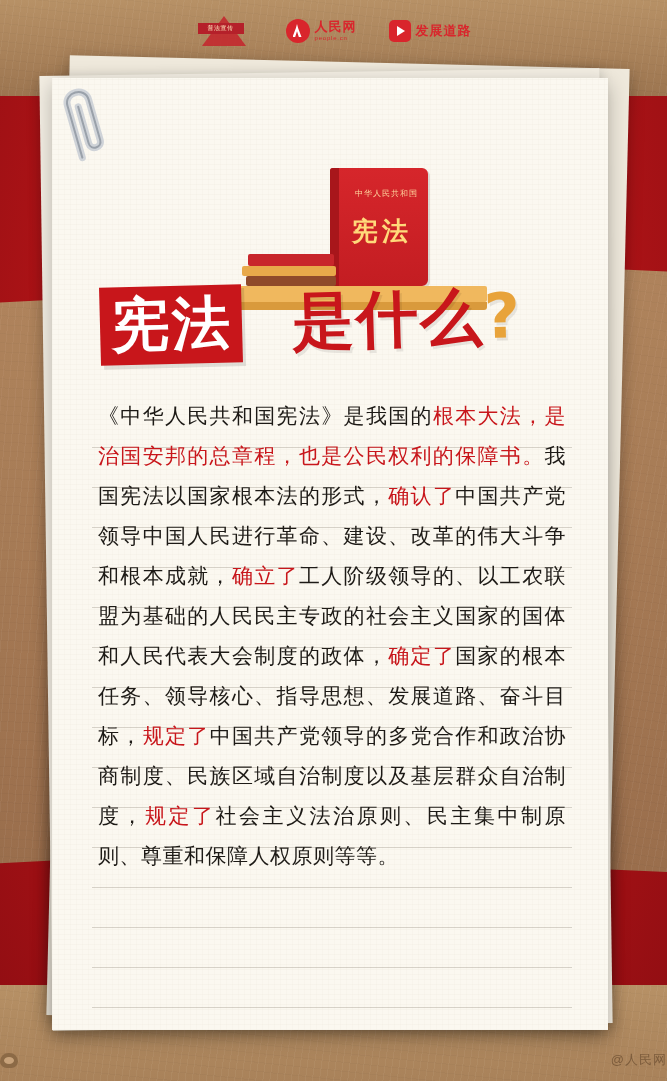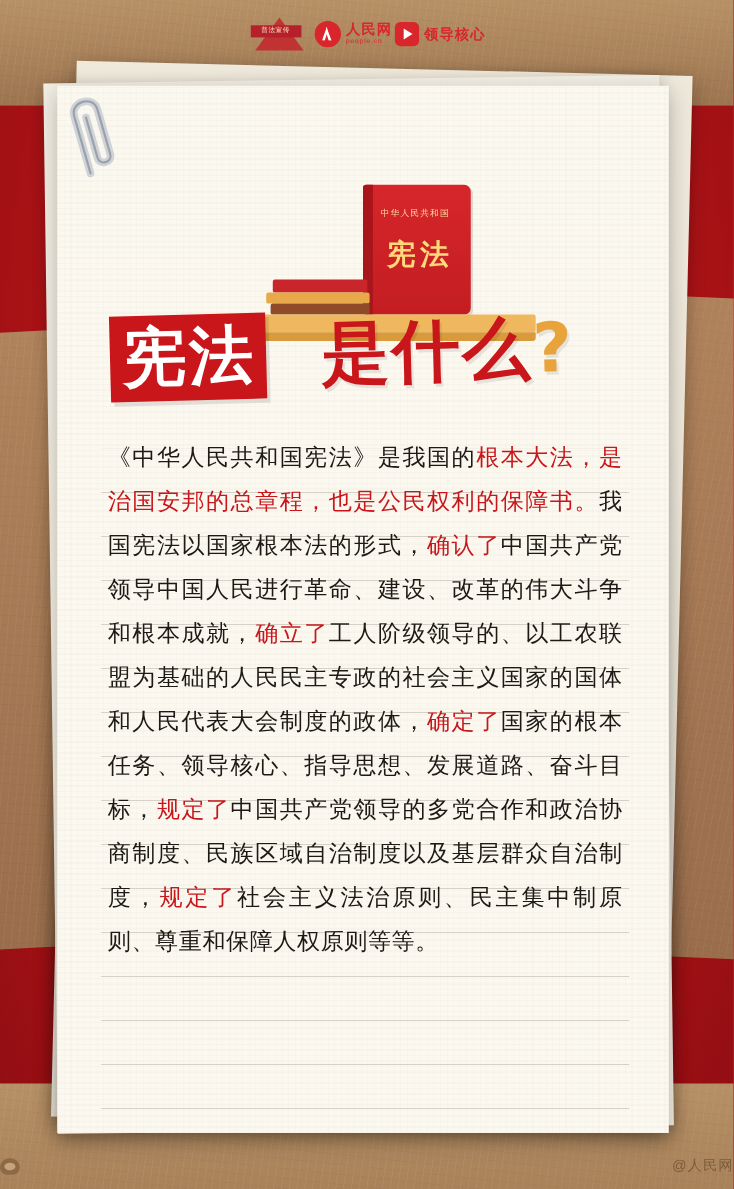--- a/index.html
+++ b/index.html
@@ -60,21 +60,21 @@
   }
 
   
   .header {
     position: absolute;
     left: 0; top: 0;
     width: 667px; height: 62px;
     display: flex;
     align-items: center;
     justify-content: center;
-    gap: 2px;
+    gap: 32px;
     z-index: 40;
   }
   .hdr-stamp {
     width: 58px; height: 38px;
     position: relative;
   }
   .hdr-stamp .tri {
     position: absolute; left: 6px; top: 4px;
     width: 0; height: 0;
     border-left: 22px solid transparent;
@@ -220,21 +220,21 @@
     position: absolute;
     left: 0; top: 0;
     width: 9px; height: 100%;
     background: #a8161b;
     border-radius: 3px 0 0 3px;
   }
   .const-book .sub {
     position: absolute;
     left: 16px; top: 20px;
     width: 72px;
-    text-align: left;
+    text-align: right;
     font-size: 8px;
     color: #ffd9a0;
     letter-spacing: 1px;
   }
   .const-book .title {
     position: absolute;
     left: 16px; top: 46px;
     width: 72px;
     text-align: center;
     font-size: 26px;
@@ -380,21 +380,21 @@
   </div>
   <div class="hdr-brand">
     <div class="hdr-circle"></div>
     <div class="hdr-brand-text">
       <div class="cn">人民网</div>
       <div class="en">people.cn</div>
     </div>
   </div>
   <div class="hdr-brand">
     <div class="hdr-play"></div>
-    <div class="hdr-video-text">领导核心</div>
+    <div class="hdr-video-text">发展道路</div>
   </div>
 </div>
 
 <div class="paper-back2"></div>
 <div class="paper-back1"></div>
 
 <div class="paper">
   <div class="paper-grain"></div>
 
   <div class="illus">

